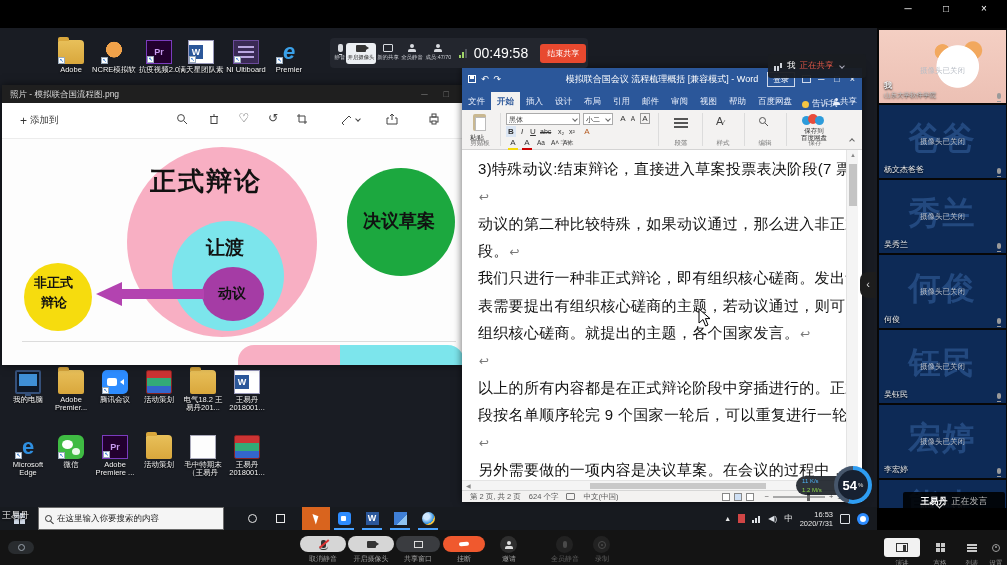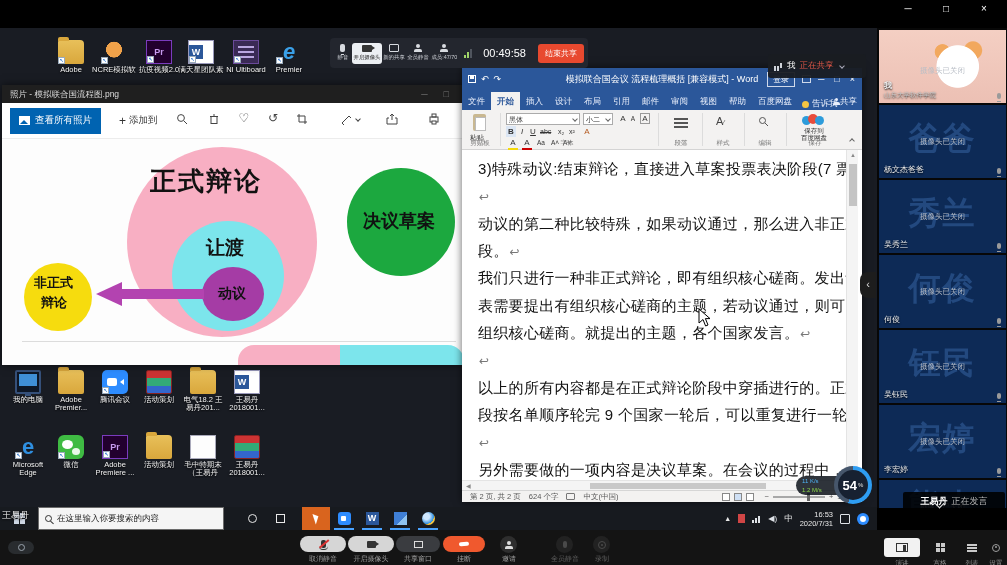--- a/index.html
+++ b/index.html
@@ -54,21 +54,21 @@
 .ic-mic{width:5px;height:8px;background:#d8dbe0;border-radius:2px;position:relative}
 .ic-mic::after{content:"";position:absolute;left:1px;bottom:-3px;width:3px;height:2px;border-bottom:1px solid #d8dbe0}
 .ic-camsm{width:10px;height:7px;background:#333;border-radius:1px;position:relative}
 .ic-camsm::after{content:"";position:absolute;right:-3px;top:1px;border-left:3px solid #333;border-top:2px solid transparent;border-bottom:2px solid transparent}
 .ic-scr{width:10px;height:8px;border:1px solid #d8dbe0;border-radius:1px}
 .ic-ppl{width:8px;height:8px;position:relative}
 .ic-ppl::before{content:"";position:absolute;left:2px;top:0;width:4px;height:4px;background:#d8dbe0;border-radius:50%}
 .ic-ppl::after{content:"";position:absolute;left:0;bottom:0;width:8px;height:3px;background:#d8dbe0;border-radius:2px 2px 0 0}
 .stb-sig{width:8px;height:9px;position:relative;margin:0 3px 0 6px}
 .stb-sig::before{content:"";position:absolute;left:0;bottom:0;width:2px;height:3px;background:#9fd468;box-shadow:3px 0 0 #9fd468,3px -3px 0 #9fd468,6px 0 0 #50555e,6px -3px 0 #50555e,6px -6px 0 #50555e}
-.stb-time{font-size:11px;color:#fff;margin:0 12px;white-space:nowrap}
+.stb-time{font-size:14px;color:#fff;margin:0 12px;white-space:nowrap}
 .stb-end{background:#e8492f;color:#fff;font-size:8px;border-radius:3px;padding:4px 7px;white-space:nowrap;cursor:default}
 
 .sspanel{position:absolute;left:768px;top:26px;width:98px;height:24px;background:rgba(25,28,34,.95);border-radius:3px;display:flex;align-items:center;gap:4px;padding:0 6px;z-index:45}
 .ssbars{width:9px;height:9px;position:relative}
 .ssbars::before{content:"";position:absolute;left:0;bottom:0;width:2px;height:5px;background:#cfd3d9;box-shadow:3px 0 0 #cfd3d9,6px -3px 0 #cfd3d9}
 .ssme{font-size:8.5px;color:#fff}
 .ssst{font-size:8.5px;color:#e05748}
 .chv{display:inline-block;width:4px;height:4px;border-right:1px solid #aab;border-bottom:1px solid #aab;transform:rotate(45deg);margin-left:2px}
 
 .photos{position:absolute;left:2px;top:57px;width:461px;height:280px;background:#fdfdfd;z-index:10;box-shadow:0 0 8px rgba(0,0,0,.6)}
@@ -311,24 +311,20 @@
       <span class="chv"></span>
     </div>
 
     <div class="photos">
       <div class="ph-tb">照片 - 模拟联合国流程图.png</div>
       <div class="ph-ctl">
         <span>─</span>
         <span>□</span>
       </div>
       <div class="ph-tools">
-        <div class="ph-viewall">
-          <span class="ph-imgic"></span>
-          <span>查看所有照片</span>
-        </div>
         <div class="ph-add">
           <span class="pl">+</span>
           <span>添加到</span>
         </div>
       </div>
       <div class="ph-ic" style="left:172px">
           <svg width="12" height="12" viewBox="0 0 12 12">
             <circle cx="5" cy="5" r="3.4" fill="none" stroke="#444"></circle>
             <line x1="8" y1="8" x2="11" y2="11" stroke="#444"></line>
           </svg>

